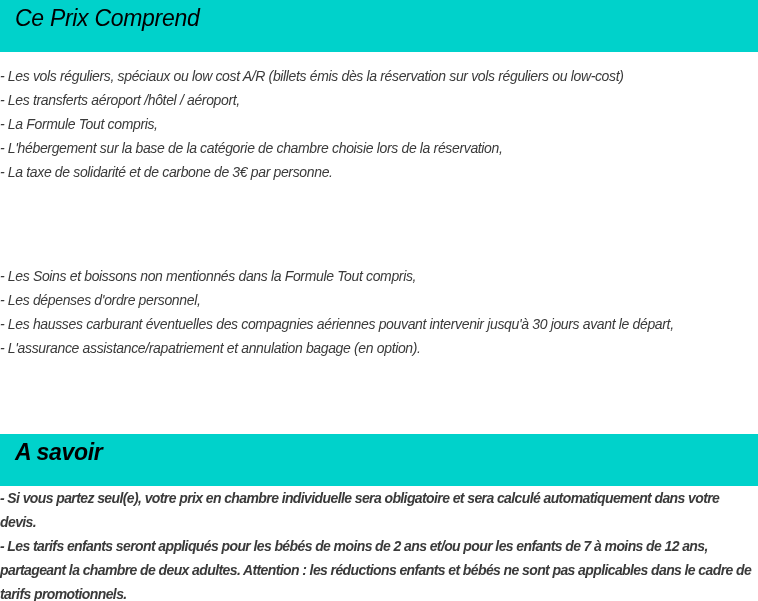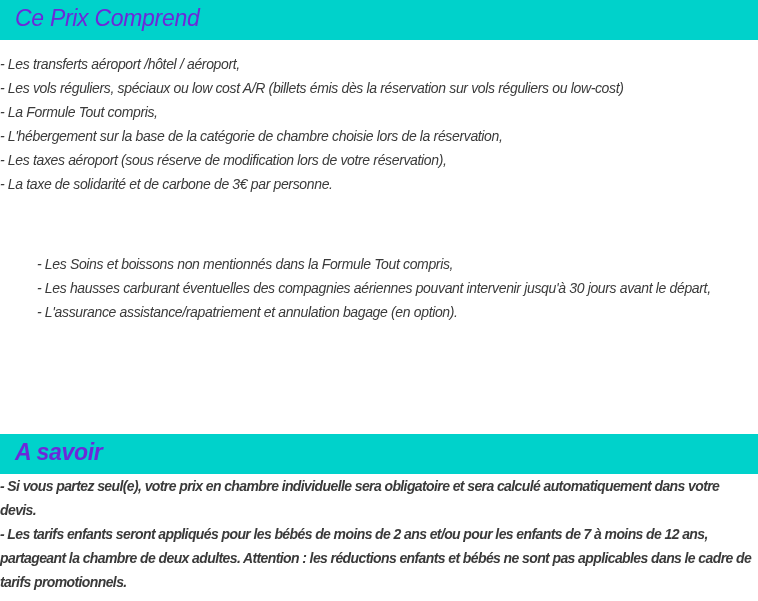--- a/index.html
+++ b/index.html
@@ -1,50 +1,50 @@
 <!DOCTYPE html>
 <html><head>
 <meta charset="utf-8">
 <style>
   html, body { margin: 0; padding: 0; background: #ffffff; }
   body { width: 758px; height: 601px; overflow: hidden; position: relative;
          font-family: "Liberation Sans", "DejaVu Sans", sans-serif; color: #3a3a3a; }
   .section { position: absolute; left: 0; width: 758px; }
-  .bar { height: 40px; background: #00d2cb; color: #6d28d9; font-style: italic;
+  .bar { height: 52px; background: #00d2cb; color: #000000; font-style: italic;
          font-size: 23px; line-height: 36px; padding-left: 15px; box-sizing: border-box;
          letter-spacing: -0.3px; }
   .list { margin: 0; padding: 0; list-style: none; }
   .list li { font-style: italic; font-size: 14px; line-height: 24px; letter-spacing: -0.35px;
              white-space: nowrap; }
   .list.wrap li { white-space: normal; letter-spacing: -0.6px; }
   #s1 { top: 0; }
   #s1 .list { margin-top: 12px; }
   #s2 { top: 241px; }
-  #s2 .list { margin-top: 11px; padding-left: 37px; }
+  #s2 .list { margin-top: 23px; }
   #s3 { top: 434px; font-weight: bold; }
   #s3 .list { }
 </style>
 </head>
 <body>
 
 <div class="section" id="s1">
   <div class="bar">Ce Prix Comprend</div>
   <ul class="list">
+    <li>- Les vols réguliers, spéciaux ou low cost A/R (billets émis dès la réservation sur vols réguliers ou low-cost)</li>
     <li>- Les transferts aéroport /hôtel / aéroport,</li>
-    <li>- Les vols réguliers, spéciaux ou low cost A/R (billets émis dès la réservation sur vols réguliers ou low-cost)</li>
     <li>- La Formule Tout compris,</li>
     <li>- L'hébergement sur la base de la catégorie de chambre choisie lors de la réservation,</li>
-    <li>- Les taxes aéroport (sous réserve de modification lors de votre réservation),</li>
     <li>- La taxe de solidarité et de carbone de 3€ par personne.</li>
   </ul>
 </div>
 
 <div class="section" id="s2">
   <ul class="list">
     <li>- Les Soins et boissons non mentionnés dans la Formule Tout compris,</li>
+    <li>- Les dépenses d'ordre personnel,</li>
     <li>- Les hausses carburant éventuelles des compagnies aériennes pouvant intervenir jusqu'à 30 jours avant le départ,</li>
     <li>- L'assurance assistance/rapatriement et annulation bagage (en option).</li>
   </ul>
 </div>
 
 <div class="section" id="s3">
   <div class="bar">A savoir</div>
   <ul class="list wrap">
     <li>- Si vous partez seul(e), votre prix en chambre individuelle sera obligatoire et sera calculé automatiquement dans votre devis.</li>
     <li>- Les tarifs enfants seront appliqués pour les bébés de moins de 2 ans et/ou pour les enfants de 7 à moins de 12 ans, partageant la chambre de deux adultes. Attention : les réductions enfants et bébés ne sont pas applicables dans le cadre de tarifs promotionnels.</li>

